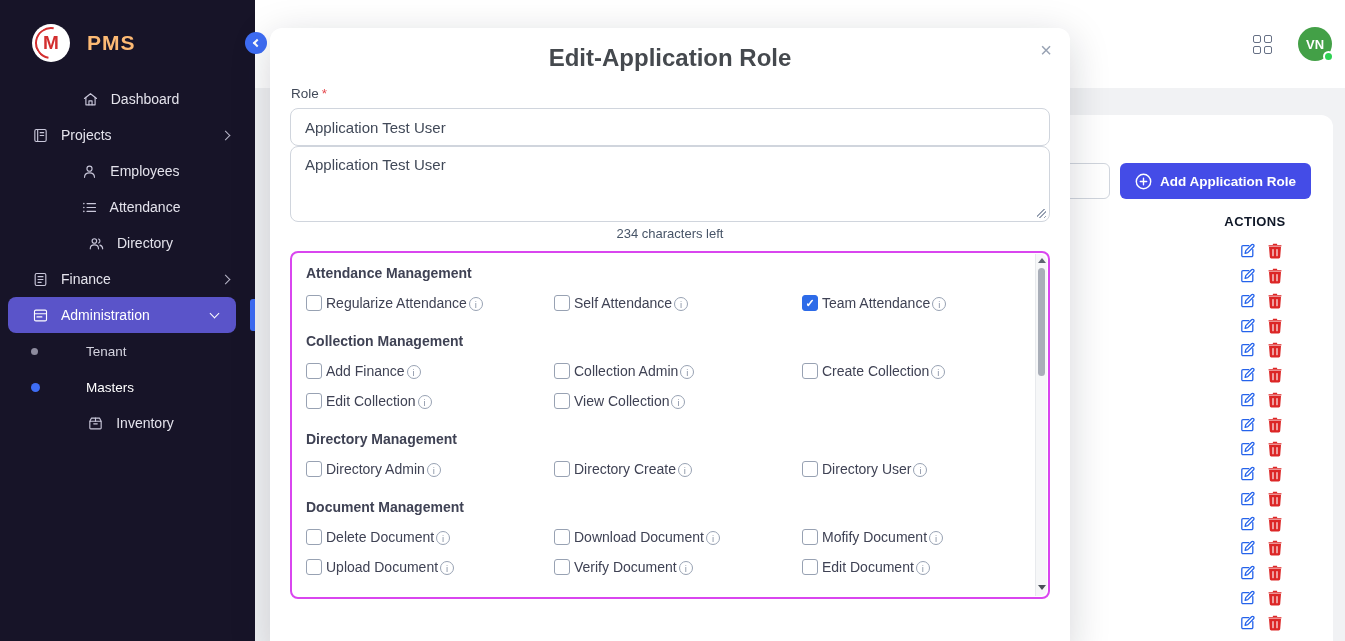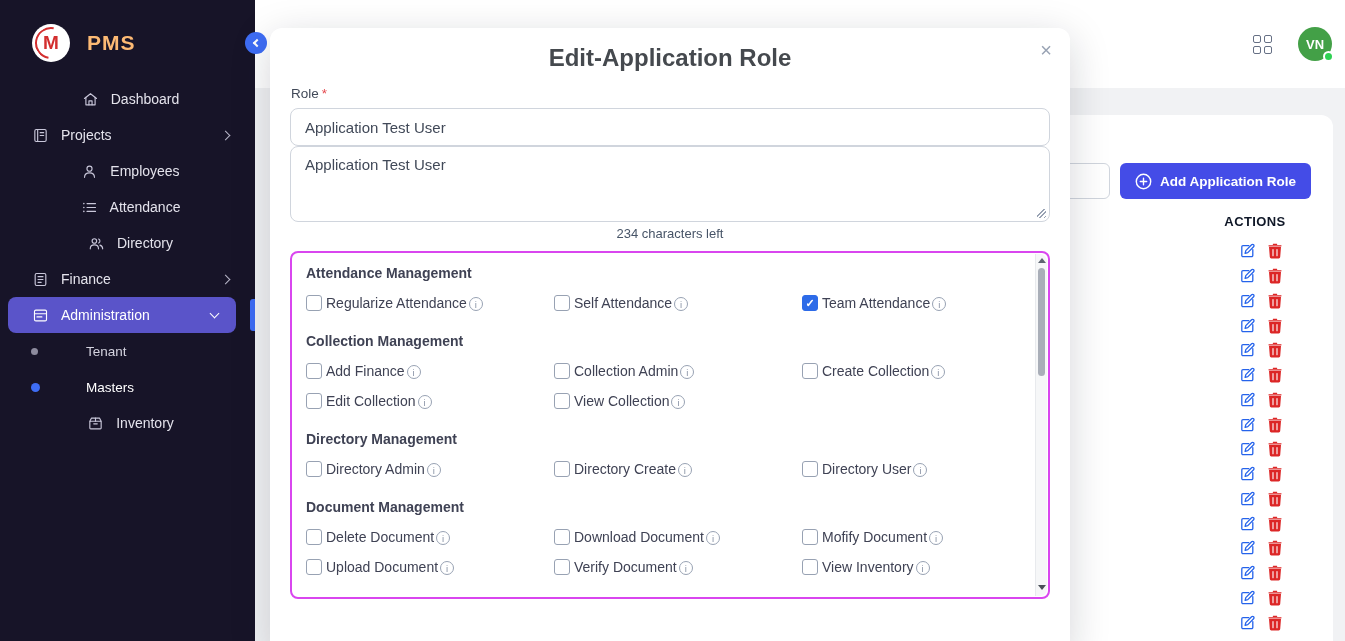--- a/index.html
+++ b/index.html
@@ -612,21 +612,21 @@
             <span class="perm-label">Upload Document</span>
             <span class="info">i</span>
           </label>
           <label class="perm-item">
             <span class="cbx"></span>
             <span class="perm-label">Verify Document</span>
             <span class="info">i</span>
           </label>
           <label class="perm-item">
             <span class="cbx"></span>
-            <span class="perm-label">View Inventory</span>
+            <span class="perm-label">Edit Document</span>
             <span class="info">i</span>
           </label>
         </div>
       </div>
     <div class="sb-track">
       <span class="sb-up"></span>
       <span class="sb-thumb"></span>
       <span class="sb-down"></span>
     </div>
   </div>

